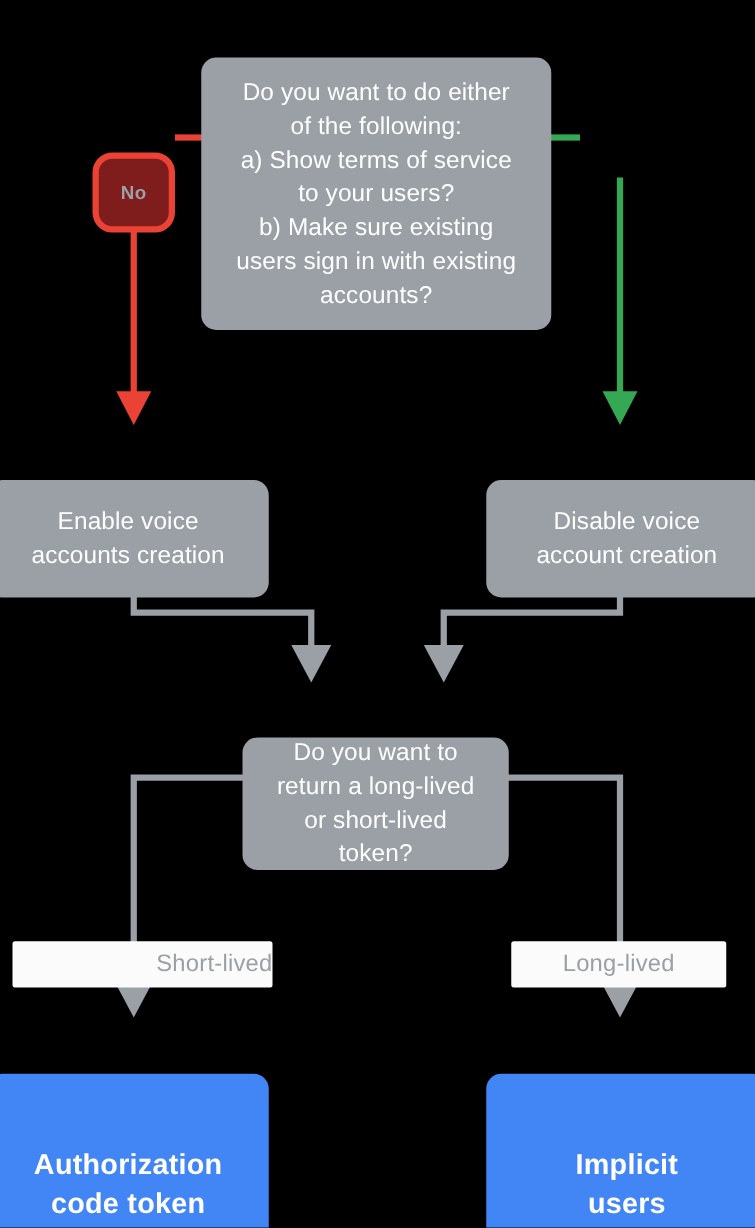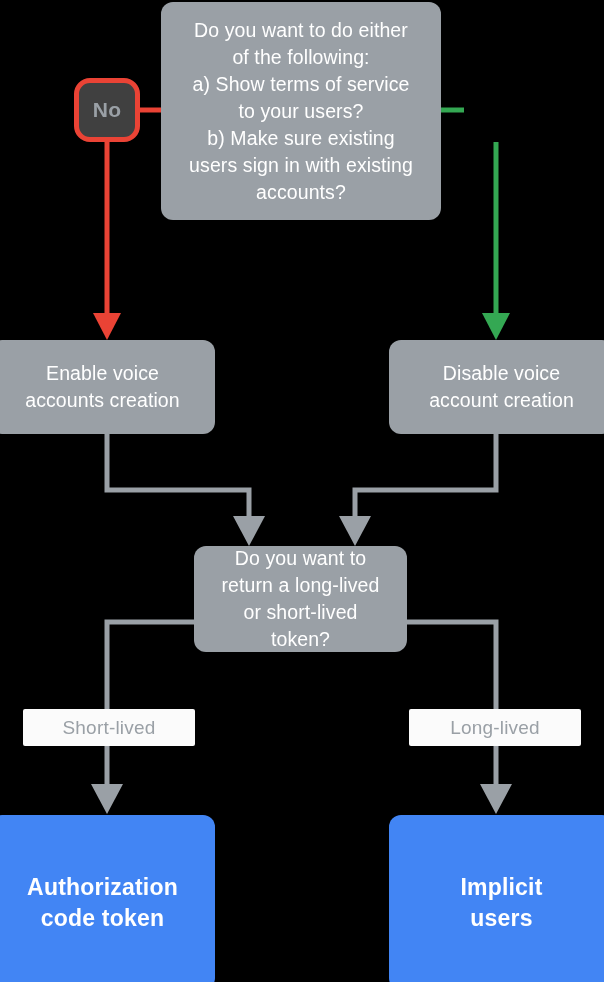--- a/index.html
+++ b/index.html
@@ -36,20 +36,21 @@
 
   
   .node {
     position: absolute;
     box-sizing: border-box;
     display: flex;
     align-items: center;
     justify-content: center;
     text-align: center;
     z-index: 2;
+    margin-top: 44px;
   }
 
   .node-gray {
     background: #9aa0a6;
     border-radius: 12px;
     color: #ffffff;
     font-size: 19.5px;
     line-height: 27px;
     font-weight: 400;
     letter-spacing: 0.1px;
@@ -71,24 +72,24 @@
     background: #fbfbfb;
     color: #9aa0a6;
     font-size: 19px;
     line-height: 24px;
     font-weight: 500;
     letter-spacing: 0.2px;
     border-radius: 2px;
   }
 
   .node-choice {
-    background: #404040;
+    background: #7f1d1d;
     border-radius: 16px;
     color: #9aa0a6;
-    font-size: 21px;
+    font-size: 15px;
     font-weight: 700;
     letter-spacing: 0.3px;
     border: 5px solid #14532d;
   }
   .choice-no  { border-color: #ea4335; }
   .choice-yes { border-color: #34a853; }
 
   .node-text {
     display: block;
     white-space: pre-line;
@@ -149,21 +150,21 @@
 account creation</span>
   </div>
 
   <div class="node node-gray" style="left:194px; top:546px; width:213px; height:106px;">
     <span class="node-text">Do you want to
 return a long-lived
 or short-lived
 token?</span>
   </div>
 
-  <div class="node node-pill" style="left:23px; top:709px; width:172px; height:37px;">
+  <div class="node node-pill" style="left:10px; top:709px; width:208px; height:37px;justify-content:flex-end;">
     <span class="node-text">Short-lived</span>
   </div>
 
   <div class="node node-pill" style="left:409px; top:709px; width:172px; height:37px;text-align:right;">
     <span class="node-text">Long-lived</span>
   </div>
 
   <div class="node node-blue" style="left:-10px; top:815px; width:225px; height:175px;">
     <span class="node-text">Authorization
 code token</span>

